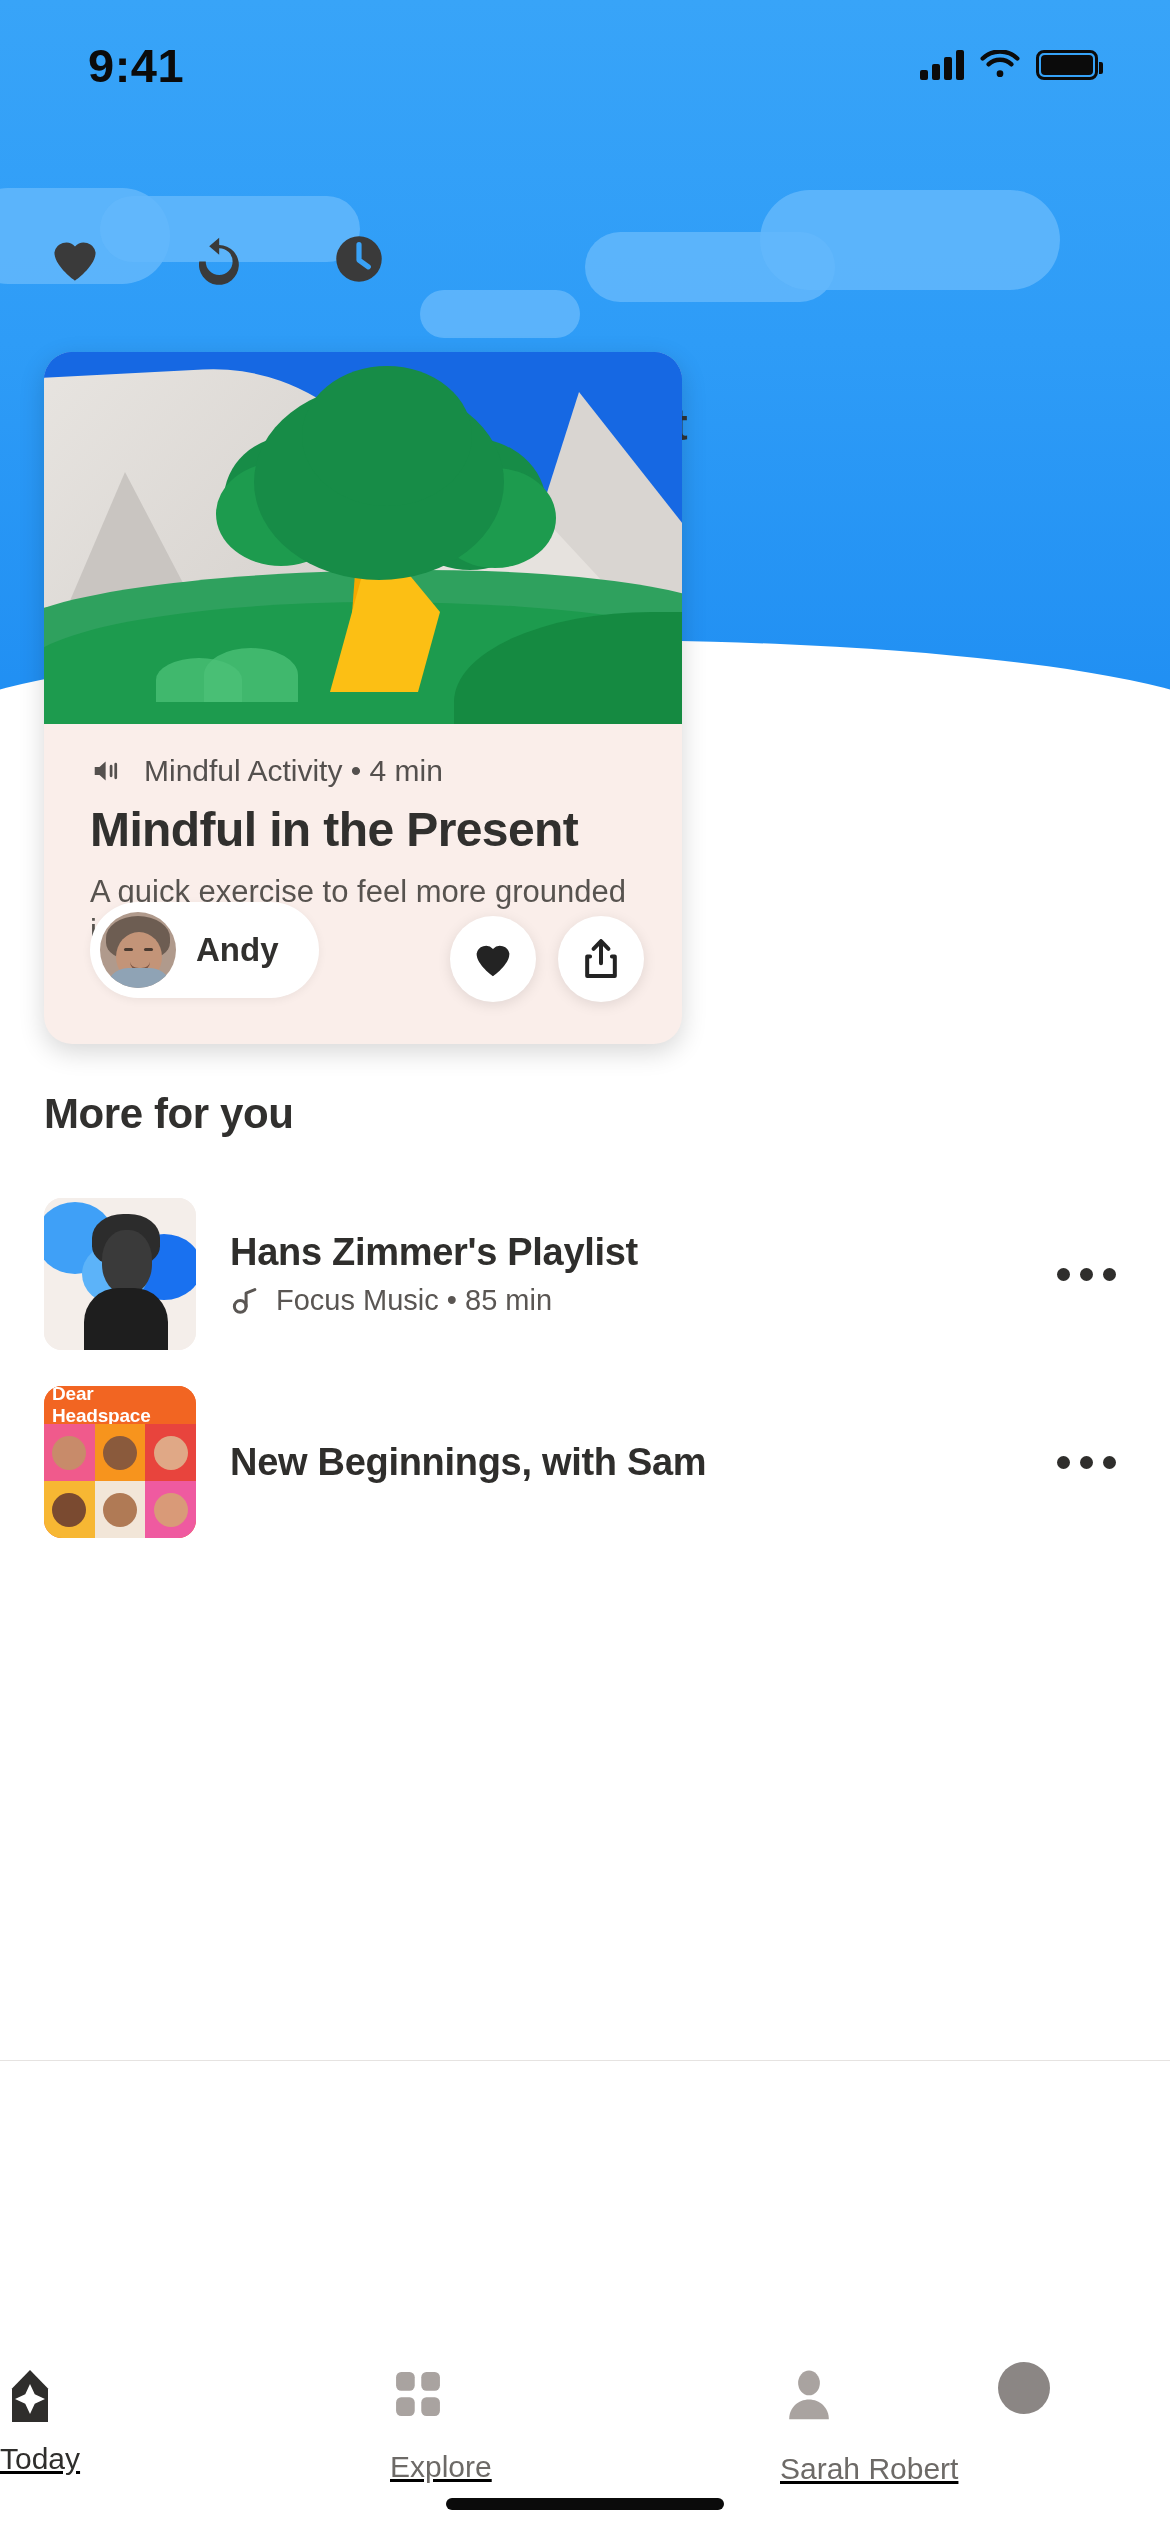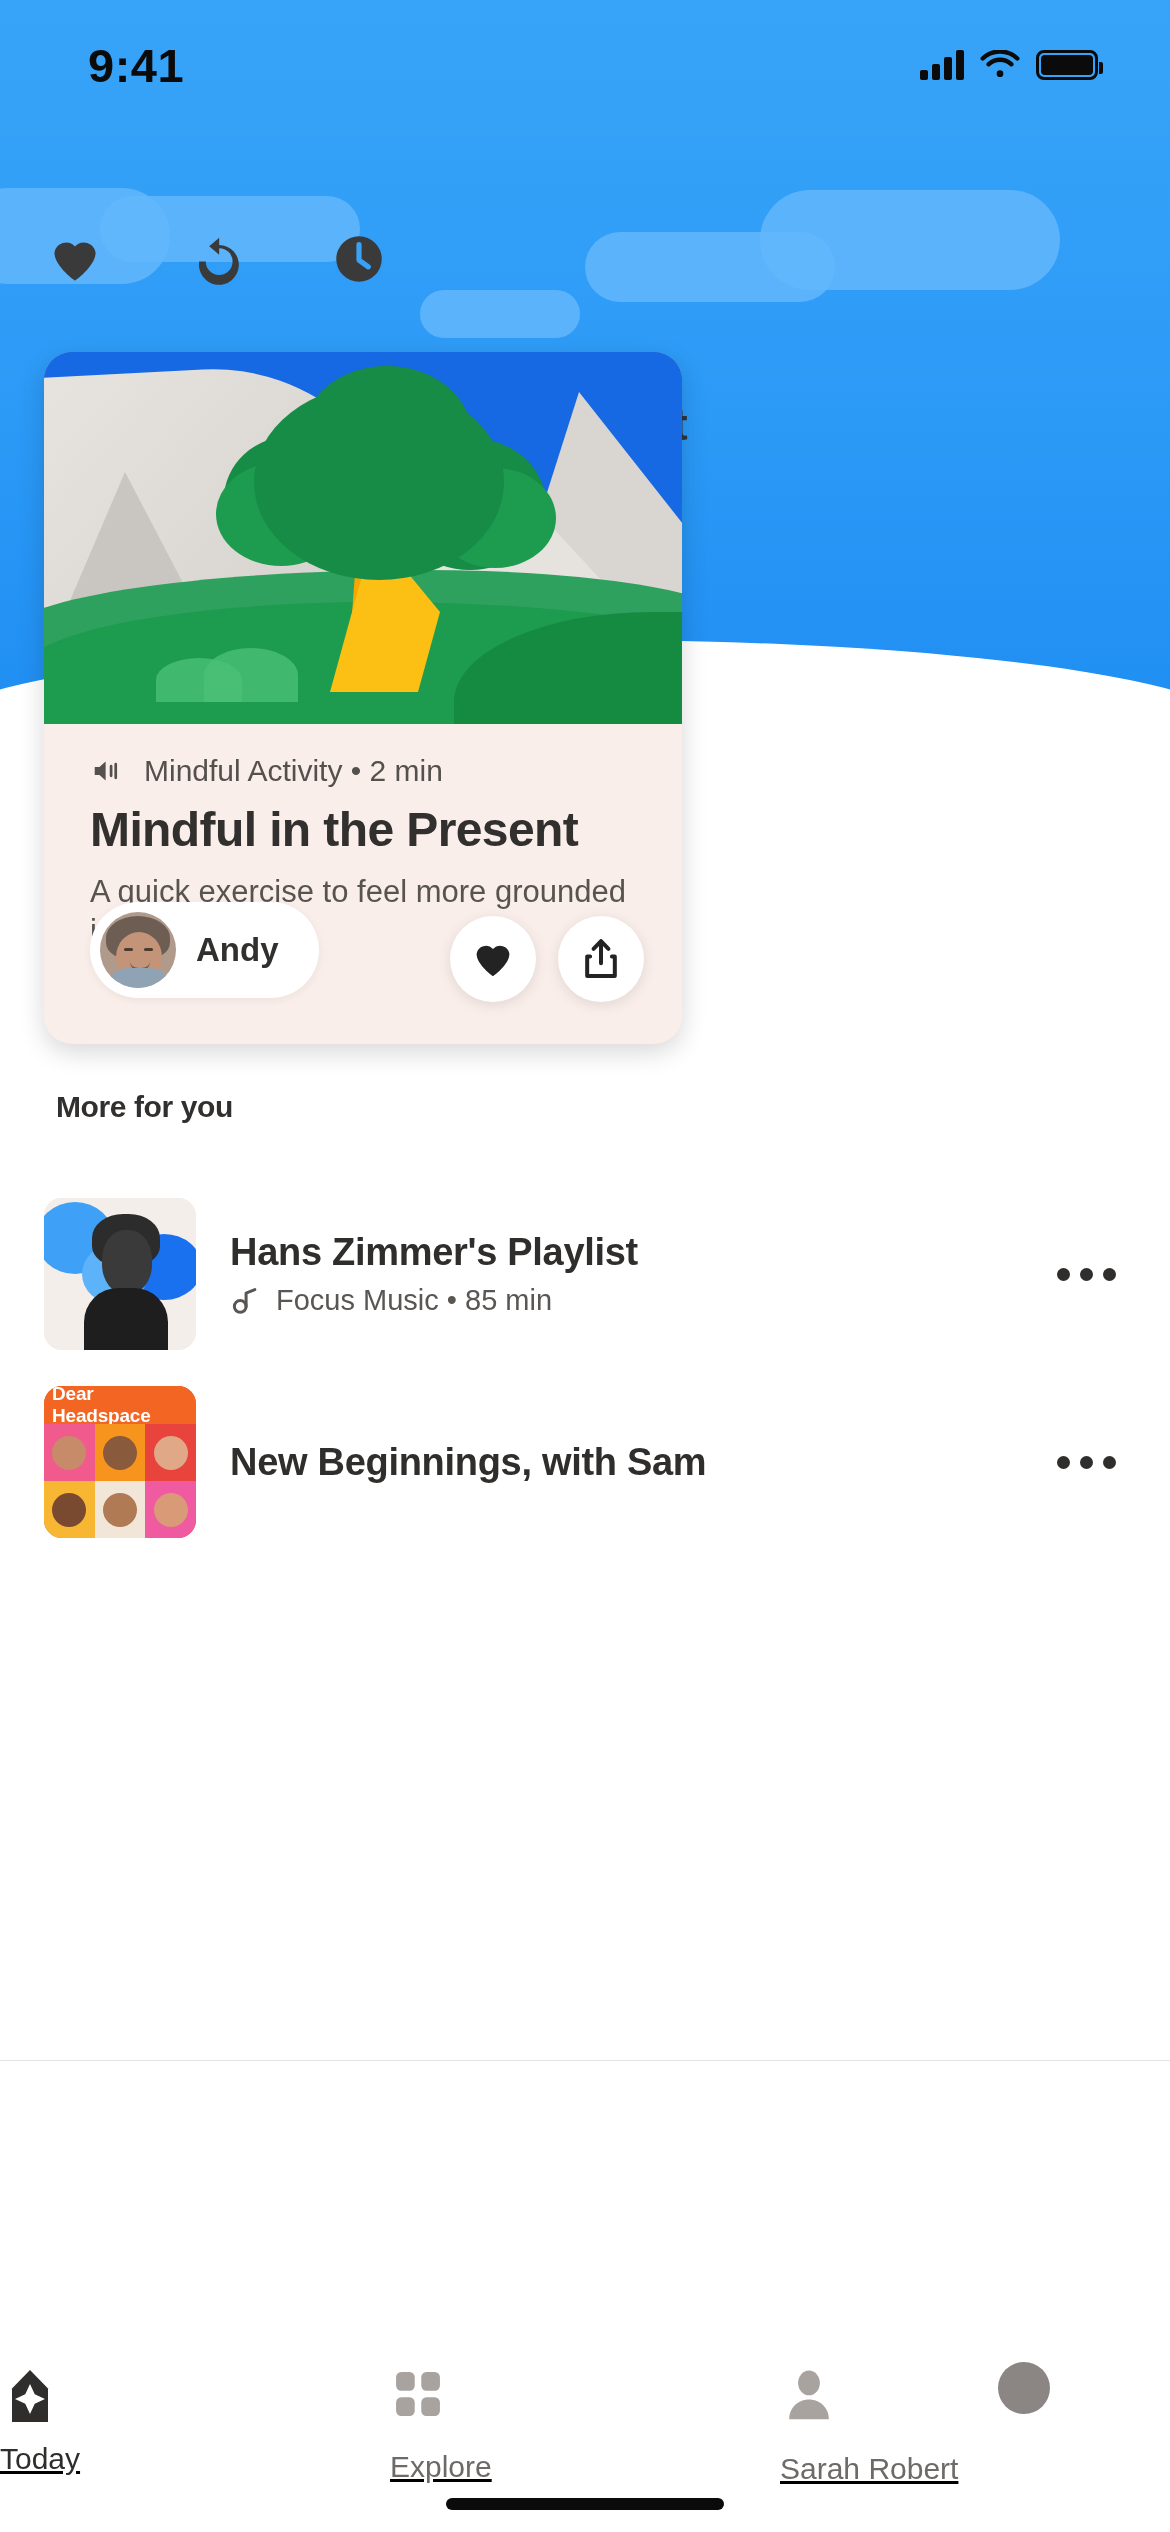--- a/index.html
+++ b/index.html
@@ -142,21 +142,21 @@
     width:86px; height:86px; border-radius:50%; background:#fff;
     display:flex; align-items:center; justify-content:center;
     box-shadow:0 3px 14px rgba(0,0,0,.10); cursor:pointer;
   }
   .cursor-dot {
     position:absolute; right:120px; bottom:118px;
     width:52px; height:52px; border-radius:50%; background:#8b8684; z-index:30;
   }
 
   
-  .more-title { position:absolute; left:56px; top:1090px; font-size:30px; font-weight:700; color:#31302e; letter-spacing:-.4px; }
+  .more-title { position:absolute; left:44px; top:1090px; font-size:42px; font-weight:700; color:#31302e; letter-spacing:-.4px; }
   .list { position:absolute; left:0; top:1180px; width:1170px; }
   .row { display:flex; align-items:center; padding:18px 44px; gap:34px; }
   .thumb { width:152px; height:152px; border-radius:18px; overflow:hidden; position:relative; flex:0 0 auto; background:#f3ecea; }
 
   
   .hz-bg{position:absolute;inset:0;background:#f4eeea;}
   .hz-b1{position:absolute;left:-8px;top:4px;width:78px;height:72px;border-radius:50%;background:#3fa0f7;}
   .hz-b2{position:absolute;right:-6px;top:36px;width:76px;height:66px;border-radius:50%;background:#1971f0;}
   .hz-b3{position:absolute;left:38px;top:46px;width:66px;height:60px;border-radius:50%;background:#5cb3f9;}
   .hz-head{position:absolute;left:46px;top:16px;width:72px;height:136px;}
@@ -274,21 +274,21 @@
       <div class="canopy cv1"></div>
       <div class="canopy cv4"></div>
     </div>
 
     <div class="card-body">
       <div class="meta-row">
         <svg width="34" height="30" viewBox="0 0 24 22">
           <path d="M3 8h3.5L11 4v14l-4.5-4H3z" fill="#54504e"></path>
           <path d="M15 7.5v7M18.4 6v10" stroke="#54504e" stroke-width="2" stroke-linecap="round"></path>
         </svg>
-        <div class="meta-text">Mindful Activity • 2 min</div>
+        <div class="meta-text">Mindful Activity • 4 min</div>
       </div>
       <div class="card-title">Mindful in the Present</div>
       <div class="card-desc">A quick exercise to feel more grounded in the...</div>
     </div>
 
     <div class="author-row">
       <div class="author-pill">
         <div class="avatar">
           <div class="av-hair"></div>
           <div class="av-face"></div>

